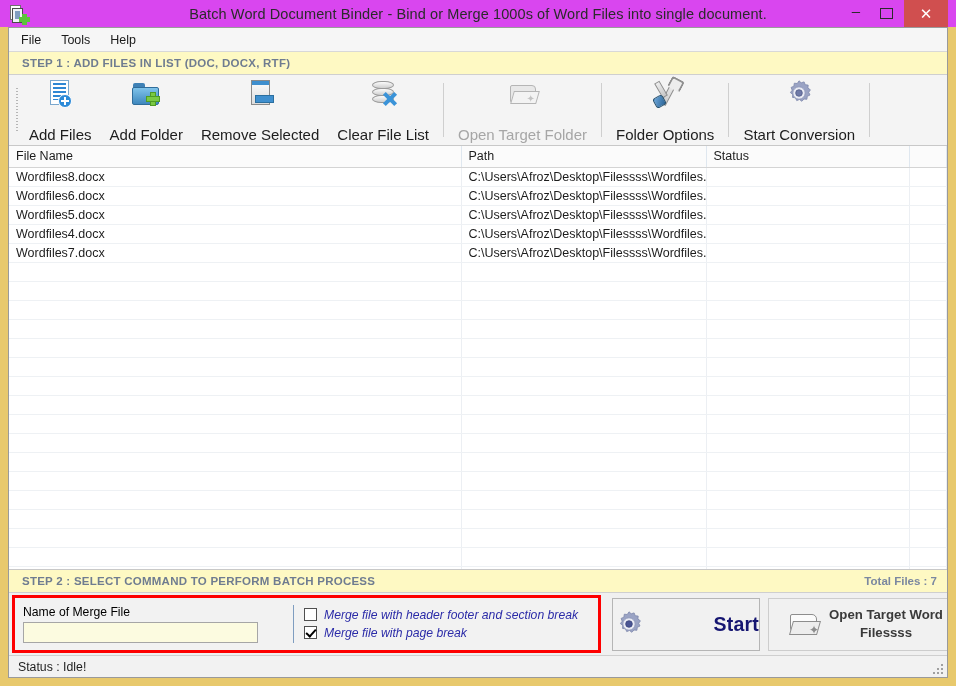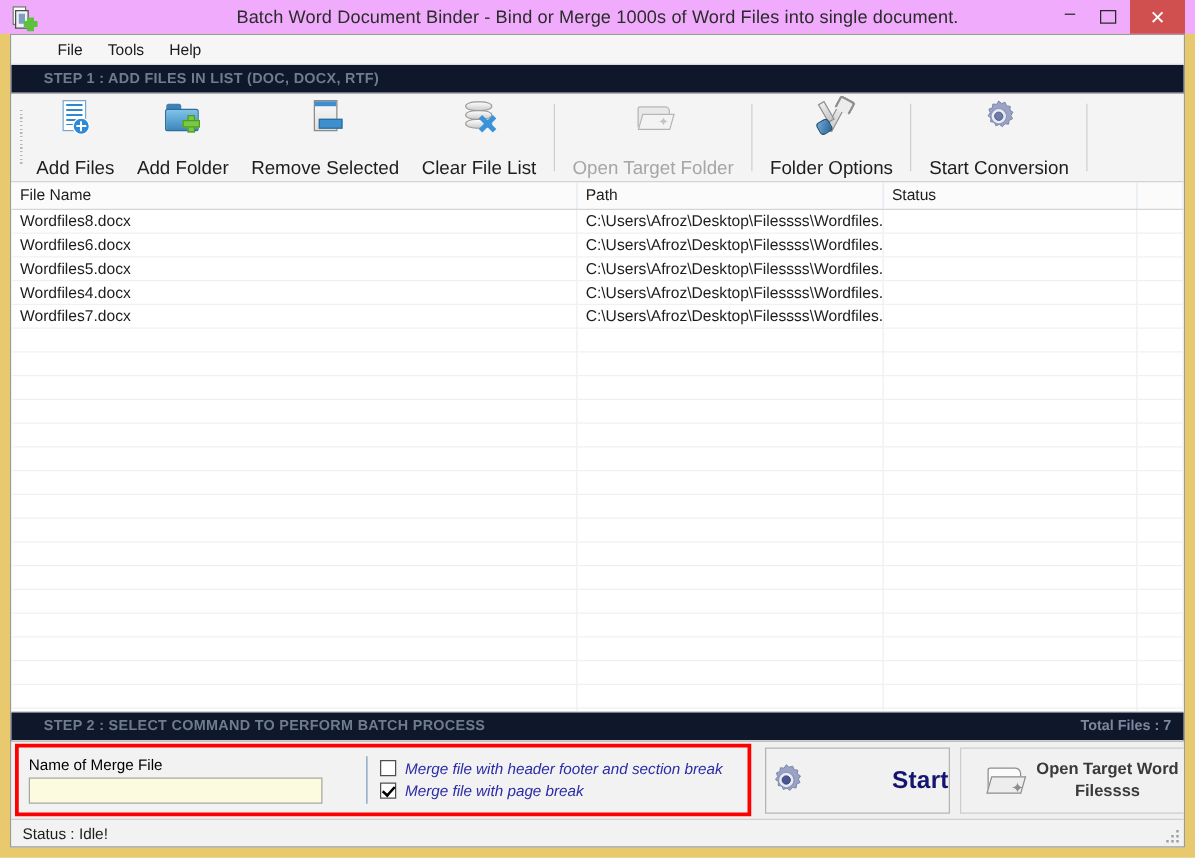--- a/index.html
+++ b/index.html
@@ -20,21 +20,21 @@
     display: flex;
     flex-direction: column;
   }
   
   .titlebar {
     height: 27px;
     flex: 0 0 27px;
     display: flex;
     align-items: center;
     position: relative;
-    background: #f0abfc;
+    background: #d946ef;
   }
   .app-icon {
     width: 22px; height: 22px;
     margin-left: 7px;
     position: relative;
   }
   .app-icon .doc-back {
     position: absolute; left: 3px; top: 2px;
     width: 9px; height: 13px;
     background: #fdfdfd;
@@ -106,37 +106,37 @@
     flex-direction: column;
     overflow: hidden;
   }
   
   .menubar {
     height: 23px;
     flex: 0 0 23px;
     background: #f6f6f6;
     display: flex;
     align-items: center;
-    padding-left: 27px;
+    padding-left: 2px;
     border-bottom: 1px solid #d8d8d8;
   }
   .menu-item {
     font-size: 12.5px;
     color: #1b1b1b;
     padding: 2px 10px;
     cursor: default;
   }
   
   .step-header {
     flex: 0 0 auto;
     height: 22px;
-    background: #0f172a;
-    display: flex;
-    align-items: center;
-    padding-left: 26px;
+    background: #fef9c3;
+    display: flex;
+    align-items: center;
+    padding-left: 13px;
     border-bottom: 1px solid #cfcfcf;
     position: relative;
   }
   .step-header .label {
     font-size: 11.5px;
     font-weight: bold;
     color: #6f7c90;
     letter-spacing: 0.25px;
   }
   .step-header .total-files {

